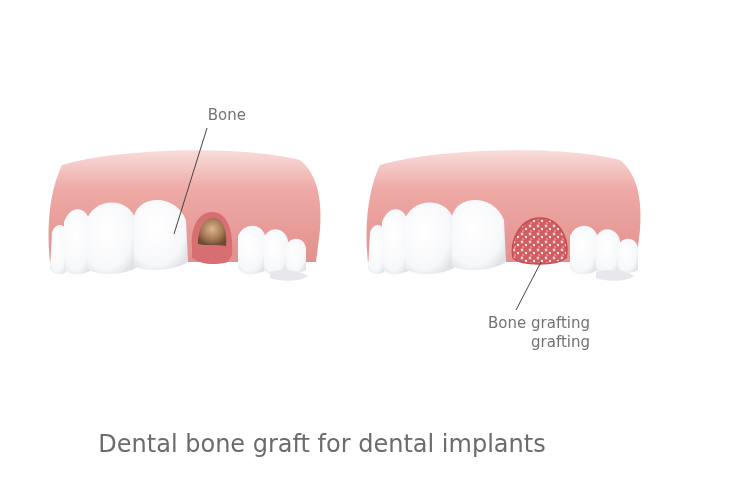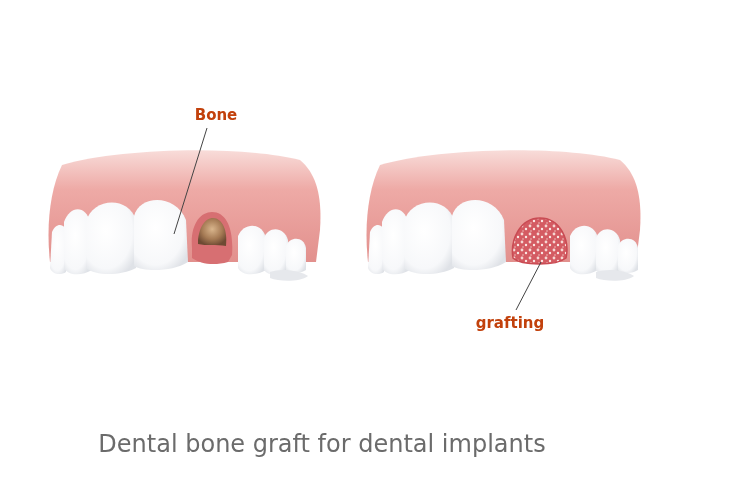--- a/index.html
+++ b/index.html
@@ -1,17 +1,17 @@
 <!DOCTYPE html>
 <html><head>
 <meta charset="utf-8">
 <style>
   html, body { margin: 0; padding: 0; }
   body { width: 732px; height: 488px; background: #ffffff; position: relative; overflow: hidden; font-family: "DejaVu Sans", sans-serif; }
-  .label { position: absolute; color: #c2410c; font-size: 15px; text-align: center; line-height: 19px; font-weight: bold; }
+  .label { position: absolute; color: #737373; font-size: 15px; text-align: right; line-height: 19px; }
   .caption { position: absolute; left: 0; width: 644px; top: 430px; text-align: center; color: #6b6b6b; font-size: 24px; }
   svg { position: absolute; left: 0; top: 0; }
 </style>
 </head>
 <body>
 
 <svg width="732" height="488" viewBox="0 0 732 488">
   <defs>
     <linearGradient id="gum" x1="0" y1="0" x2="0" y2="1">
       <stop offset="0" stop-color="#f8dcd9"></stop>
@@ -63,15 +63,16 @@
     <path d="M570,236 C576,222 594,222 598,238 L598,270 C588,276 574,276 570,268 Z" fill="url(#tooth)"></path>
     <path d="M596,238 C600,226 616,226 620,240 L620,270 C612,276 600,276 596,270 Z" fill="url(#tooth)"></path>
     <path d="M618,246 C622,236 636,236 638,248 L638,270 C632,274 622,274 618,270 Z" fill="url(#tooth)"></path>
     <path d="M596,272 C606,268 626,270 634,276 C626,282 606,282 596,278 Z" fill="#e6e8ec"></path>
   </g>
   <line x1="541" y1="262" x2="516" y2="310" stroke="#444" stroke-width="1"></line>
 </svg>
 
 <div class="label" style="left:186px; top:106px; width:60px;">Bone</div>
 <div class="label" style="left:430px; top:314px; width:160px;">
+  <div>Bone grafting</div>
   <div>grafting</div>
 </div>
 <div class="caption">Dental bone graft for dental implants</div>
 
 </body></html>

